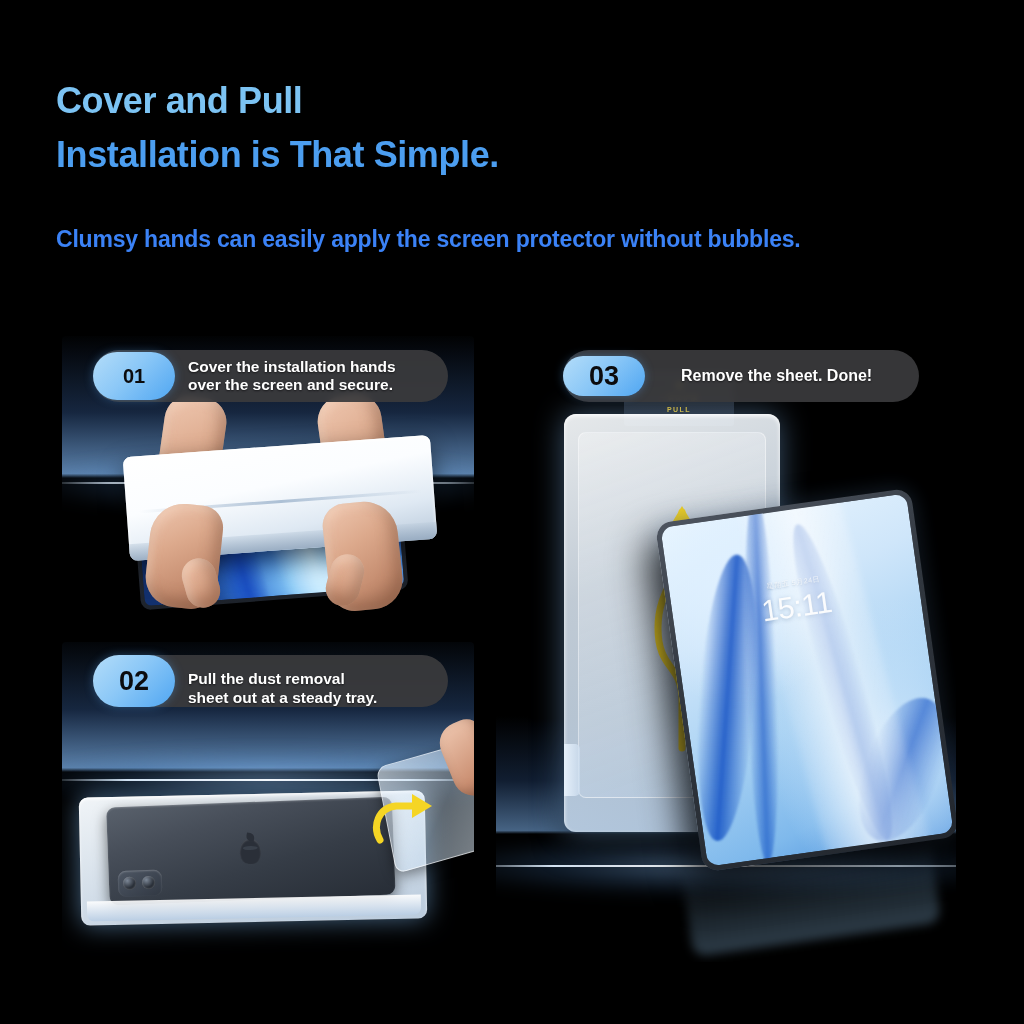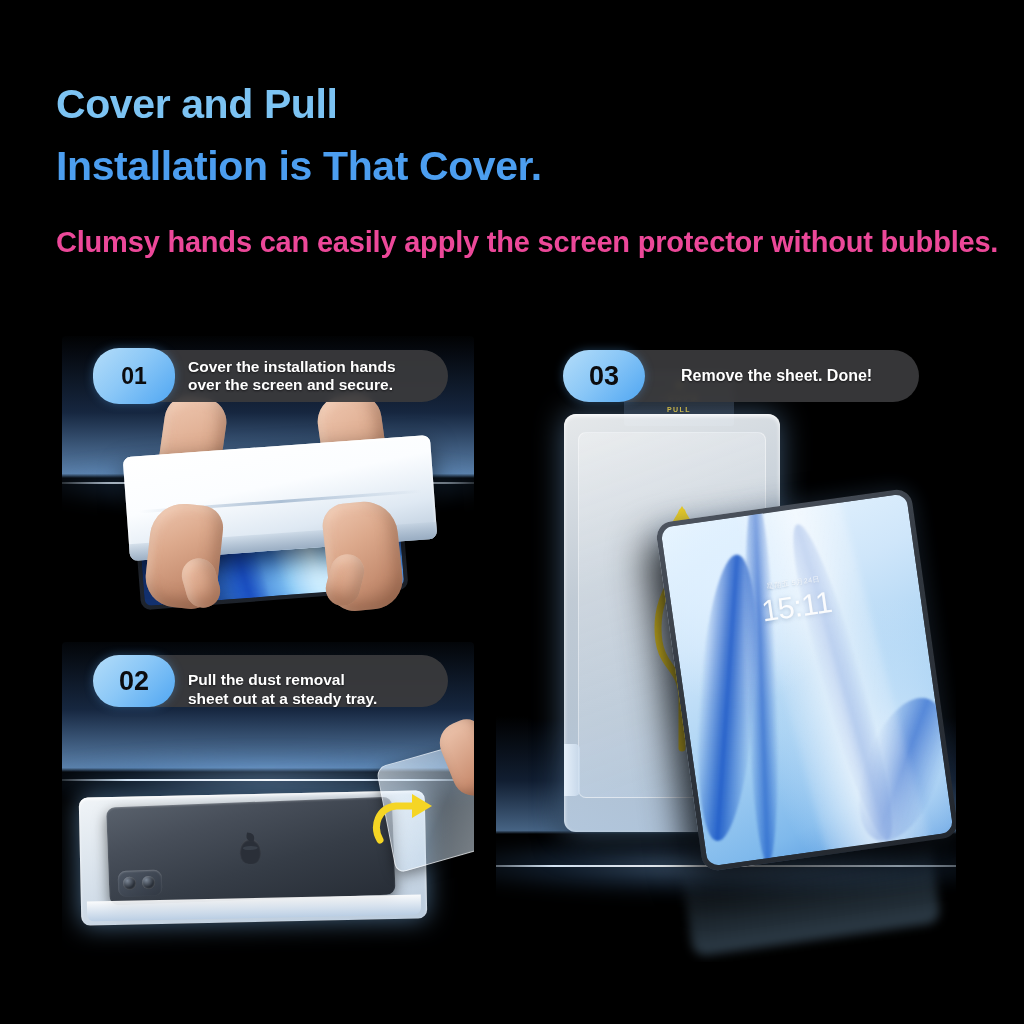--- a/index.html
+++ b/index.html
@@ -6,29 +6,29 @@
   html,body { background:#000; }
   body {
     width:1024px; height:1024px;
     font-family:"Liberation Sans", sans-serif;
     overflow:hidden; position:relative;
   }
 
   
   .headline { position:absolute; left:56px; top:74px; }
   .headline .line {
-    font-size:41px; font-weight:bold; letter-spacing:-0.4px;
+    font-size:36px; font-weight:bold; letter-spacing:-0.4px;
     line-height:1.50;
   }
   .headline .l1 { color:#7cc3f3; }
   .headline .l2 { color:#4c9ef0; }
 
   .subtitle {
     position:absolute; left:56px; top:226px;
-    font-size:29px; font-weight:bold; color:#ec4899;
+    font-size:23px; font-weight:bold; color:#3b82f6;
     letter-spacing:-0.2px;
   }
 
   
   .panel { position:absolute; overflow:hidden; background:#000; border-radius:4px; }
   #panel1 { left:62px;  top:336px; width:412px; height:292px; }
   #panel2 { left:62px;  top:642px; width:412px; height:320px; }
   #panel3 { left:496px; top:336px; width:460px; height:626px; }
 
   
@@ -44,29 +44,29 @@
     background:linear-gradient(135deg,#b4ddf9 0%,#8cc8f7 45%,#4fa6f2 100%);
     color:#0b0b0d; font-weight:bold;
     box-shadow:0 0 10px rgba(90,170,245,.35);
   }
   .step-text {
     color:#fff; font-weight:bold; line-height:1.18;
     text-shadow:0 1px 2px rgba(0,0,0,.6);
   }
 
   #pill1 { left:93px; top:350px; width:355px; height:52px; }
-  #pill1 .badge { width:82px; height:56px; font-size:23px; }
+  #pill1 .badge { width:82px; height:48px; font-size:20px; }
   #pill1 .step-text { font-size:15.5px; padding-left:13px; }
 
-  #pill2 { left:93px; top:655px; width:355px; height:52px; }
+  #pill2 { left:93px; top:655px; width:355px; height:52px;align-items:flex-end; }
   #pill2 .badge { width:82px; height:52px; font-size:27px; }
   #pill2 .step-text { font-size:15.5px; padding-left:13px;margin-top:17px; }
 
   #pill3 { left:563px; top:350px; width:356px; height:52px; }
-  #pill3 .badge { width:82px; height:52px; font-size:27px; }
+  #pill3 .badge { width:82px; height:40px; font-size:27px; }
   #pill3 .step-text { font-size:16px; padding-left:36px; }
 
   
   .glowbar { position:absolute; pointer-events:none; }
   .glowbar .core {
     position:absolute; left:0; right:0; top:50%; height:2px;
     transform:translateY(-50%);
     background:linear-gradient(90deg,rgba(255,255,255,0) 0%,rgba(225,240,255,.95) 18%,#ffffff 50%,rgba(225,240,255,.95) 82%,rgba(255,255,255,0) 100%);
     filter:blur(.4px);
   }
@@ -322,21 +322,21 @@
     border-radius:14px; transform:rotate(-8deg) scaleY(-1);
     background:linear-gradient(180deg,rgba(150,200,240,.30),rgba(70,120,180,0));
     filter:blur(5px); z-index:5;
   }
 </style>
 </head>
 <body>
 
 <div class="headline">
   <div class="line l1">Cover and Pull</div>
-  <div class="line l2">Installation is That Cover.</div>
+  <div class="line l2">Installation is That Simple.</div>
 </div>
 
 <div class="subtitle">Clumsy hands can easily apply the screen protector without bubbles.</div>
 
 <div class="panel" id="panel1">
   <div class="sheen" id="p1-sheen"></div>
   <div class="glowbar" id="p1-glow">
     <div class="halo"></div>
       <div class="core"></div>
   </div>

